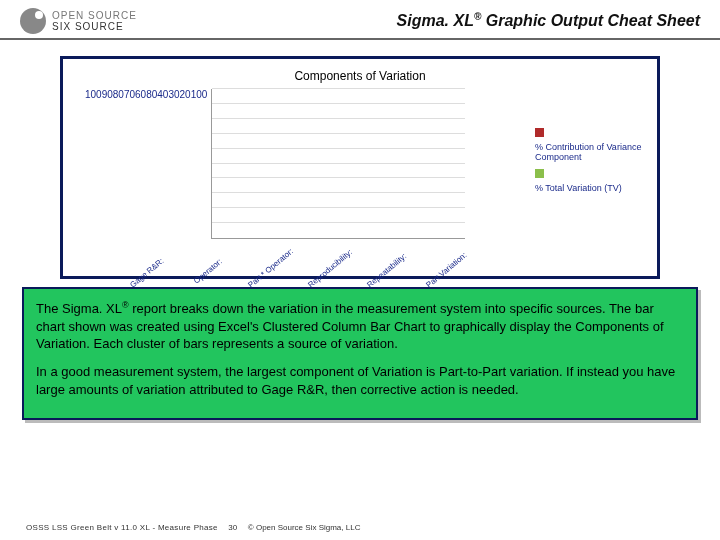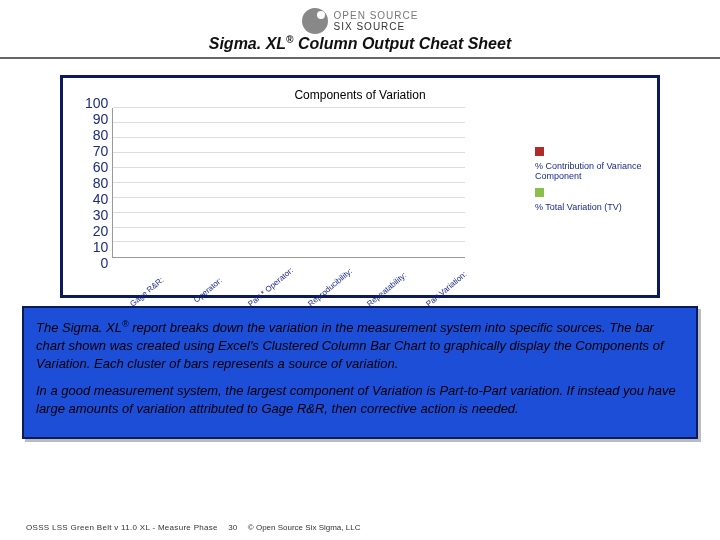--- a/index.html
+++ b/index.html
@@ -7,21 +7,20 @@
     width: 720px; height: 540px;
     font-family: Arial, sans-serif;
     background: #fff;
     position: relative;
     overflow: hidden;
   }
   .header {
     display: flex; align-items: center;
     padding: 8px 20px 4px 20px;
     border-bottom: 2px solid #666;
-    flex-direction: column;
   }
   .logo-block { display: flex; align-items: center; gap: 6px; }
   .logo-circle {
     width: 26px; height: 26px; border-radius: 50%;
     background: #888; position: relative;
   }
   .logo-circle::after {
     content:""; position:absolute; right:3px; top:3px;
     width:8px; height:8px; background:#fff; border-radius:50%;
   }
@@ -37,22 +36,22 @@
     padding:6px 6px 10px 6px;
   }
   .chart-title { text-align:center; font-size:12px; margin:4px 0 6px; }
   .chart-area {
     padding: 0 8px;
   }
   .plot {
     display:flex; align-items:stretch; height:150px; position:relative;
   }
   .yaxis {
-    display:flex; flex-direction:column; justify-content:center;
-    font-size:14px; color:#1a2a8a; text-align:right; padding-right:4px;
+    display:flex; flex-direction:row; justify-content:flex-start;
+    font-size:10px; color:#1a2a8a; text-align:right; padding-right:4px;
     height:100%;
   }
   .grid {
     flex:1; position:relative; border-left:1px solid #999; border-bottom:1px solid #999;
   }
   .gline { position:absolute; left:0; right:0; border-top:1px solid #ddd; }
   .bars {
     position:absolute; left:0; right:0; bottom:0; top:0;
     display:flex; justify-content:space-around; align-items:flex-end;
     padding: 0 2px;
@@ -75,22 +74,21 @@
   }
   .legend-row { display:flex; align-items:flex-start; gap:5px; margin-bottom:6px;flex-direction:column; }
   .swatch { width:9px; height:9px; margin-top:1px; }
   .swatch.red { background:#b02a2a; }
   .swatch.grn { background:#8bbf4b; }
   .chart-outer { position:relative; margin-left:8px; margin-right:178px; }
   .desc {
     border:2px solid #0a1a5a; margin: 6px 22px 0 22px;
     padding:10px 12px; font-size:13px; line-height:1.35;
     box-shadow: 3px 3px 0 #bbb;
-    background:#1d4ed8;
-    font-style:italic;
+    background:#22c55e;
   }
   .desc p { margin-bottom:10px; }
   .desc sup { font-size:9px; }
   .footer {
     position:absolute; bottom:8px; left:0; right:0;
     display:flex; align-items:center;
     padding: 0 26px; font-size:8px; color:#333;
   }
   .footer .left { letter-spacing:0.3px; }
   .footer .page { width:30px; text-align:center; }
@@ -100,21 +98,21 @@
 
 <div class="header">
   <div class="logo-block">
     <div class="logo-circle"></div>
     <div class="logo-text">
       <div>OPEN SOURCE</div>
       <div class="bot">SIX SOURCE</div>
     </div>
   </div>
   <div class="title">
-    <span>Sigma. XL</span><sup>®</sup><span> Column Output Cheat Sheet</span>
+    <span>Sigma. XL</span><sup>®</sup><span> Graphic Output Cheat Sheet</span>
   </div>
 </div>
 
 <div class="chart-wrap">
   <div class="chart-title">Components of Variation</div>
   <div class="chart-outer">
     <div class="chart-area">
       <div class="plot">
         <div class="yaxis" id="yaxis">
             <div>100</div>

